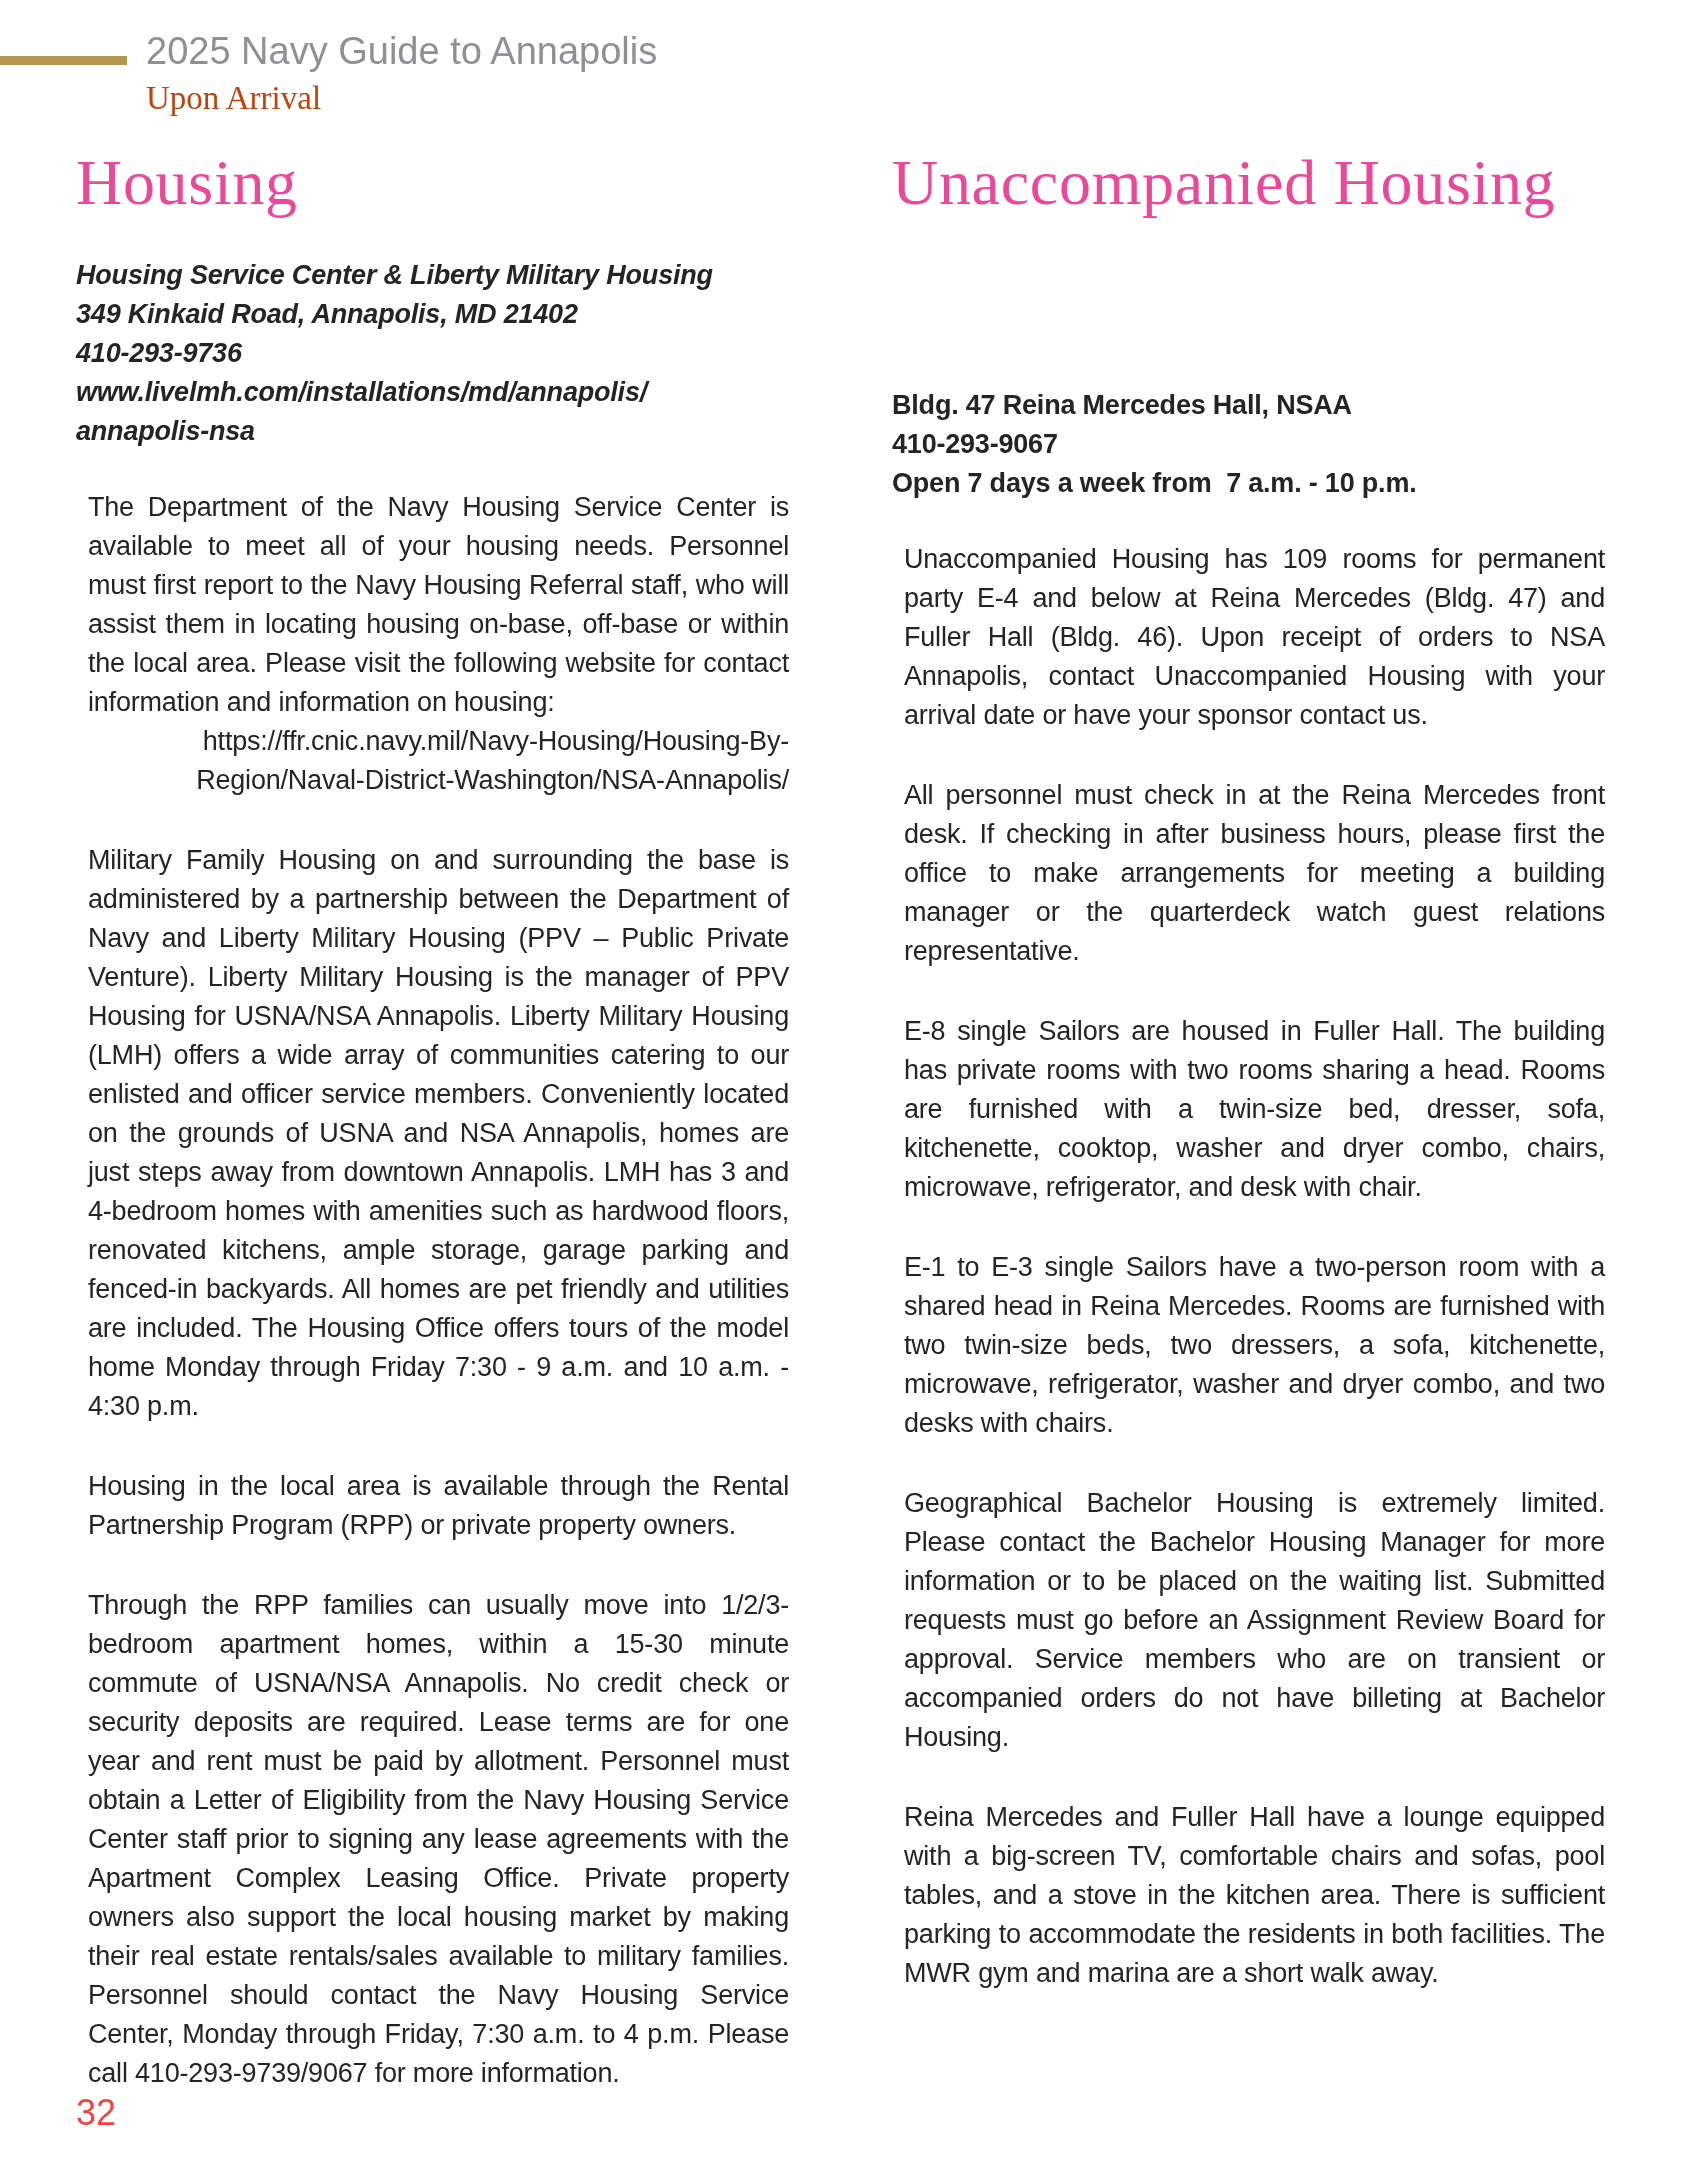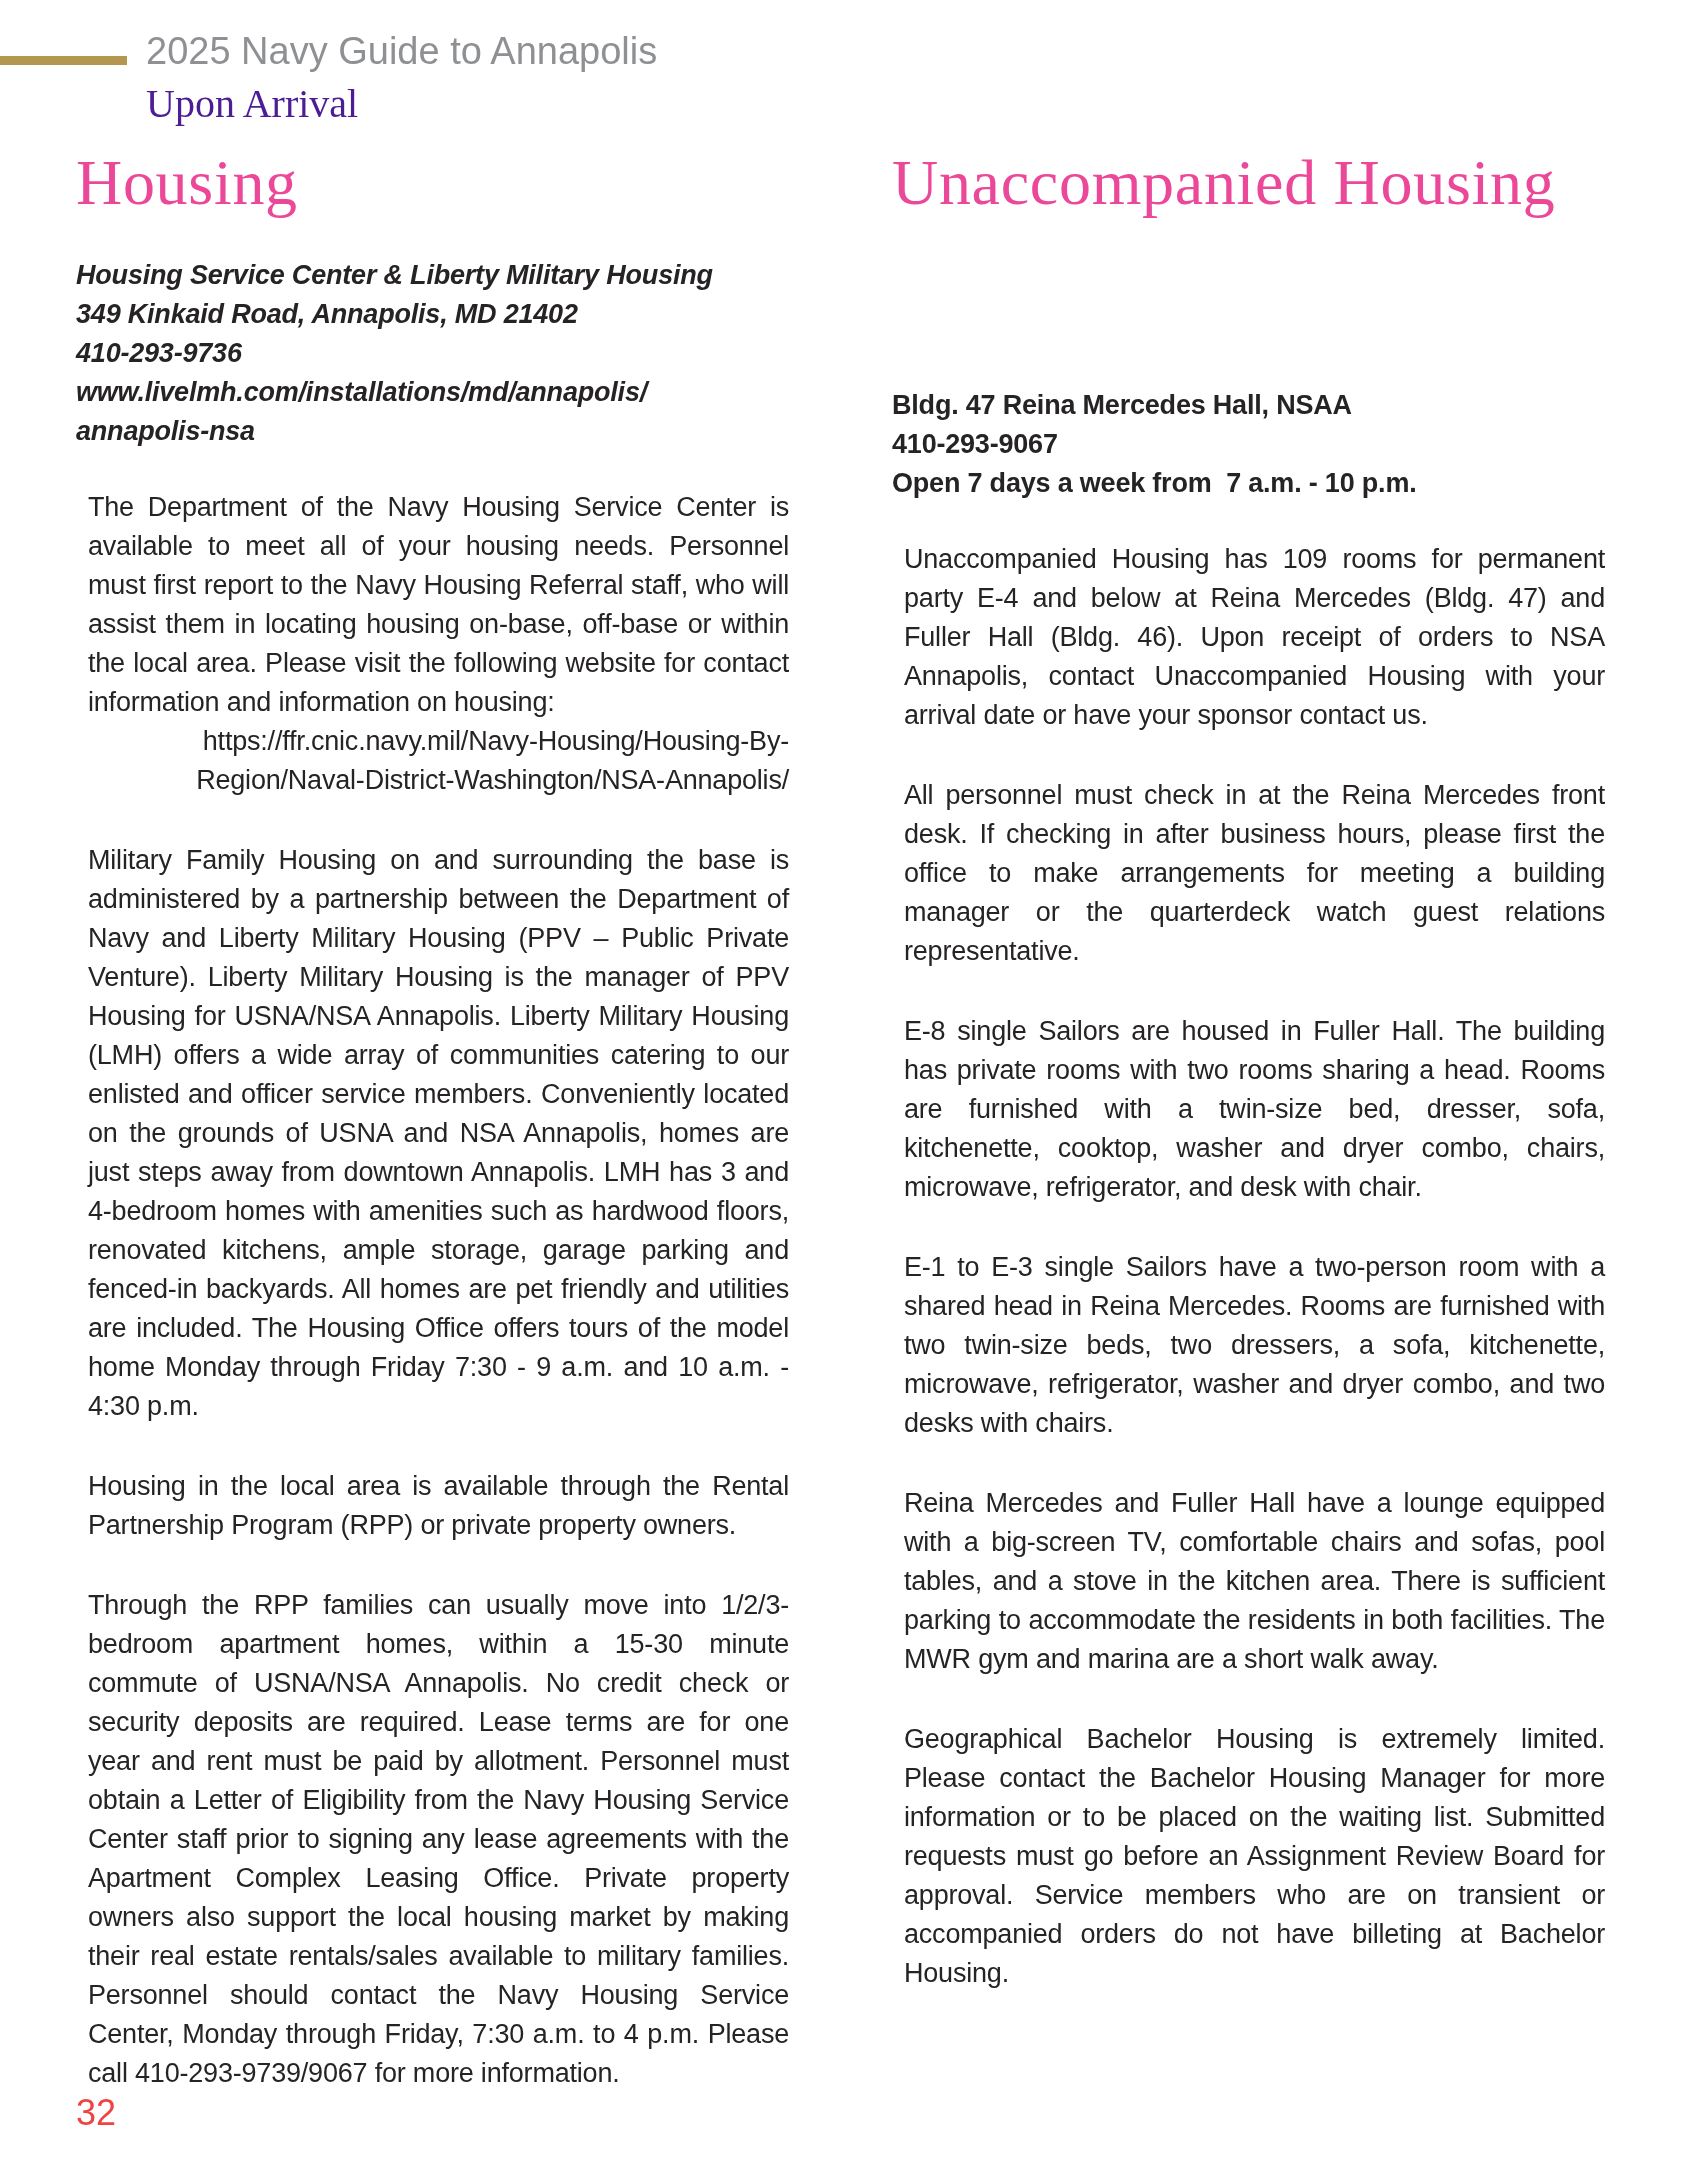--- a/index.html
+++ b/index.html
@@ -7,21 +7,21 @@
     width:1681px;height:2183px;
     font-family:"Liberation Sans",sans-serif;
     color:#262324;
   }
   .page{position:relative;width:1681px;height:2183px;overflow:hidden;background:#ffffff;}
 
   
   .gold-rule{position:absolute;left:0;top:56px;width:127px;height:8.7px;background:#b3974f;}
   .page-header{position:absolute;left:146px;top:30px;}
   .guide-title{font-size:38px;line-height:1.15;color:#8e9093;font-weight:400;}
-  .section-subtitle{font-family:"Liberation Serif",serif;font-size:40px;color:#4c1d95;margin-top:6.7px;}
+  .section-subtitle{font-family:"Liberation Serif",serif;font-size:33px;color:#c2410c;margin-top:6.7px;}
 
   
   .col{position:absolute;top:149px;width:713px;}
   .col-left{left:76px;}
   .col-right{left:892px;}
   .col-heading{
     font-family:"Liberation Serif",serif;font-weight:400;
     color:#ec4899;font-size:64px;line-height:1.05;margin:0;letter-spacing:0.7px;
   }
 
@@ -78,20 +78,20 @@
     <div class="contact">
       <div class="contact-line">Bldg. 47 Reina Mercedes Hall, NSAA</div>
       <div class="contact-line">410-293-9067</div>
       <div class="contact-line">Open 7 days a week from  7 a.m. - 10 p.m.</div>
     </div>
 
     <p class="body-p first">Unaccompanied Housing has 109 rooms for permanent party E-4 and below at Reina Mercedes (Bldg. 47) and Fuller Hall (Bldg. 46). Upon receipt of orders to NSA Annapolis, contact Unaccompanied Housing with your arrival date or have your sponsor contact us.</p>
     <p class="body-p">All personnel must check in at the Reina Mercedes front desk. If checking in after business hours, please first the office to make arrangements for meeting a building manager or the quarterdeck watch guest relations representative.</p>
     <p class="body-p">E-8 single Sailors are housed in Fuller Hall. The building has private rooms with two rooms sharing a head. Rooms are furnished with a twin-size bed, dresser, sofa, kitchenette, cooktop, washer and dryer combo, chairs, microwave, refrigerator, and desk with chair.</p>
     <p class="body-p">E-1 to E-3 single Sailors have a two-person room with a shared head in Reina Mercedes. Rooms are furnished with two twin-size beds, two dressers, a sofa, kitchenette, microwave, refrigerator, washer and dryer combo, and two desks with chairs.</p>
+    <p class="body-p">Geographical Bachelor Housing is extremely limited. Please contact the Bachelor Housing Manager for more information or to be placed on the waiting list. Submitted requests must go before an Assignment Review Board for approval. Service members who are on transient or accompanied orders do not have billeting at Bachelor Housing.</p>
     <p class="body-p">Reina Mercedes and Fuller Hall have a lounge equipped with a big-screen TV, comfortable chairs and sofas, pool tables, and a stove in the kitchen area. There is sufficient parking to accommodate the residents in both facilities. The MWR gym and marina are a short walk away.</p>
-    <p class="body-p">Geographical Bachelor Housing is extremely limited. Please contact the Bachelor Housing Manager for more information or to be placed on the waiting list. Submitted requests must go before an Assignment Review Board for approval. Service members who are on transient or accompanied orders do not have billeting at Bachelor Housing.</p>
   </section>
 
   <div class="page-number">32</div>
 
 </div>
 
 
 </body></html>

